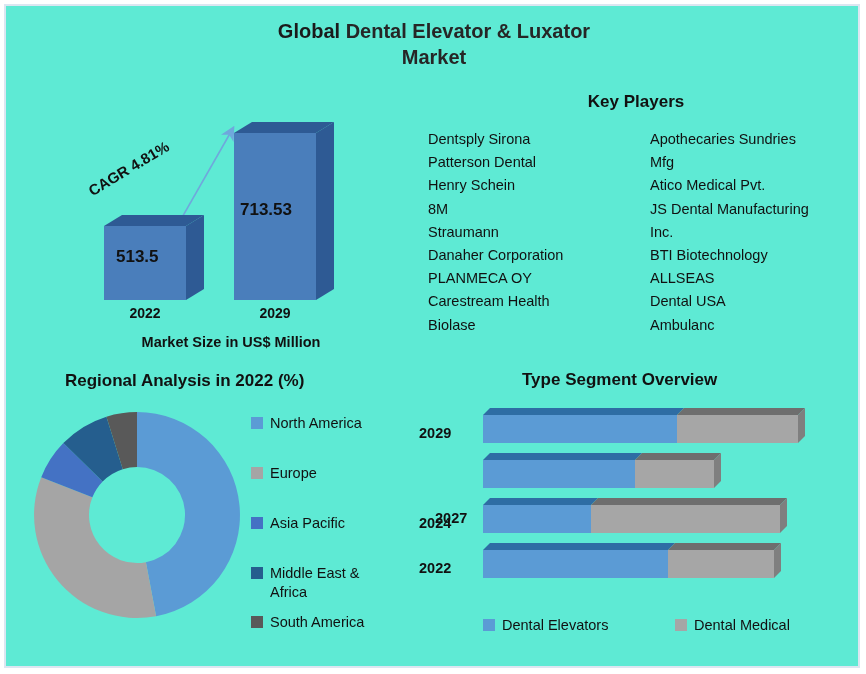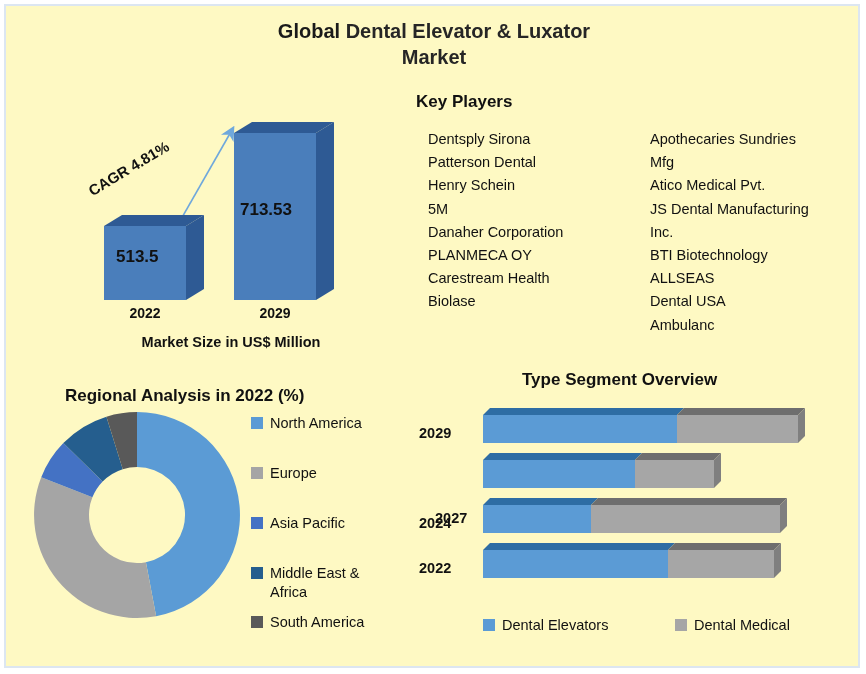--- a/index.html
+++ b/index.html
@@ -1,32 +1,32 @@
 <!DOCTYPE html>
 <html><head>
 <meta charset="utf-8">
 <style>
   html,body{margin:0;padding:0;}
   body{width:866px;height:674px;background:#ffffff;font-family:"Liberation Sans",sans-serif;overflow:hidden;}
-  #frame{position:absolute;left:4px;top:4px;width:856px;height:664px;border:2px solid #dce6f1;box-sizing:border-box;background:#fef9c3;}
+  #frame{position:absolute;left:4px;top:4px;width:856px;height:664px;border:2px solid #dce6f1;box-sizing:border-box;background:#5eead4;}
 
   .title{position:absolute;left:0;top:12px;width:856px;text-align:center;font-size:20px;font-weight:bold;color:#262626;line-height:26px;}
   .title .lt{font-weight:bold;color:#1a1a1a;}
 
   
   #colchart{position:absolute;left:60px;top:96px;width:330px;height:265px;}
   .bar3d{position:absolute;}
   .barval{position:absolute;font-size:17px;font-weight:bold;color:#111;}
   .barcat{position:absolute;font-size:14px;font-weight:bold;color:#111;text-align:center;}
   .axis-label{position:absolute;font-size:14.5px;font-weight:bold;color:#111;text-align:center;width:330px;left:0;}
   .cagr-text{position:absolute;font-size:15px;font-weight:bold;color:#111;transform:rotate(-31deg);transform-origin:left bottom;white-space:nowrap;}
 
   
   #keyplayers{position:absolute;left:410px;top:86px;width:440px;height:275px;}
-  .kp-title{position:absolute;left:0;top:0;width:440px;text-align:left;font-size:17px;font-weight:bold;color:#111;}
+  .kp-title{position:absolute;left:0;top:0;width:440px;text-align:center;font-size:17px;font-weight:bold;color:#111;}
   .kp-col{position:absolute;top:36px;font-size:14.5px;color:#111;line-height:23.2px;}
   .kp-col div{white-space:nowrap;}
 
   
   #donut-sec{position:absolute;left:18px;top:364px;width:390px;height:280px;}
   .sec-title{position:absolute;font-size:17px;font-weight:bold;color:#111;}
   #donutwrap{position:absolute;left:2px;top:34px;width:222px;height:222px;}
   .legend-item{position:absolute;font-size:14.5px;color:#111;line-height:19px;}
   .sw{display:inline-block;width:12px;height:12px;vertical-align:-1px;margin-right:7px;}
 
@@ -83,42 +83,43 @@
     <div class="axis-label" style="top:232px;">Market Size in US$ Million</div>
   </div>
 
   <div id="keyplayers">
     <div class="kp-title">Key Players</div>
 
     <div class="kp-col" style="left:12px;width:215px;">
       <div>Dentsply Sirona</div>
       <div>Patterson Dental</div>
       <div>Henry Schein</div>
-      <div>5M</div>
+      <div>8M</div>
+      <div>Straumann</div>
       <div>Danaher Corporation</div>
       <div>PLANMECA OY</div>
       <div>Carestream Health</div>
       <div>Biolase</div>
     </div>
 
     <div class="kp-col" style="left:234px;width:210px;">
       <div>Apothecaries Sundries</div>
       <div>Mfg</div>
       <div>Atico Medical Pvt.</div>
       <div>JS Dental Manufacturing</div>
       <div>Inc.</div>
       <div>BTI Biotechnology</div>
       <div>ALLSEAS</div>
       <div>Dental USA</div>
       <div>Ambulanc</div>
     </div>
   </div>
 
   <div id="donut-sec">
-    <div class="sec-title" style="left:41px;top:16px;">Regional Analysis in 2022 (%)</div>
+    <div class="sec-title" style="left:41px;top:1px;">Regional Analysis in 2022 (%)</div>
 
     <div id="donutwrap">
       <svg width="222" height="222" viewBox="0 0 222 222">
         <g transform="translate(111,111)">
 
           <path fill="#5b9bd5" d="M 0,-103 A 103,103 0 0 1 19.14,101.2 L 8.92,47.17 A 48,48 0 0 0 0,-48 Z"></path>
 
           <path fill="#a5a5a5" d="M 19.14,101.2 A 103,103 0 0 1 -95.75,-37.85 L -44.62,-17.64 A 48,48 0 0 0 8.92,47.17 Z"></path>
 
           <path fill="#4472c4" d="M -95.75,-37.85 A 103,103 0 0 1 -73.65,-71.98 L -34.32,-33.54 A 48,48 0 0 0 -44.62,-17.64 Z"></path>

